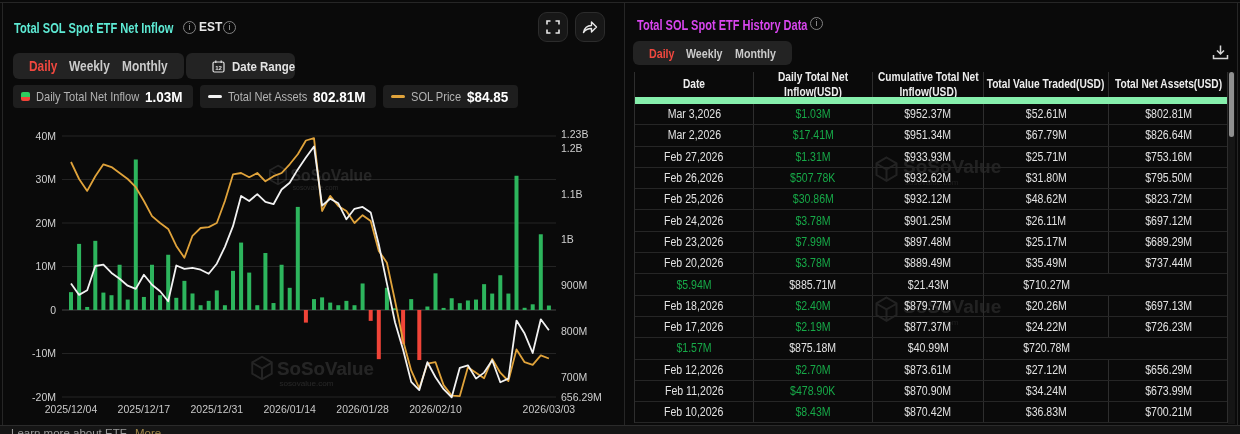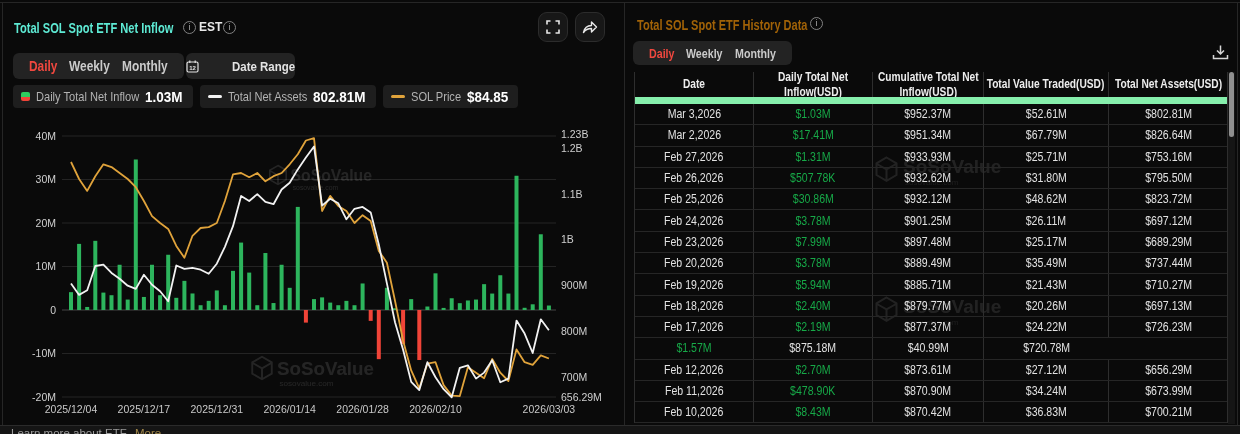--- a/index.html
+++ b/index.html
@@ -15,34 +15,34 @@
   .est { position:absolute; left:199px; top:20px; font-size:12px; font-weight:700; color:#e8e8e8; }
   .icon-btn { position:absolute; top:12px; width:30px; height:30px; background:#171717; border:1px solid #2c2c2c; border-radius:9px; display:flex; align-items:center; justify-content:center; }
 
   
   .tab-group { position:absolute; display:flex; align-items:center; background:#232323; border-radius:6px; padding:12px 10px; }
   .tab-item { font-size:14px; font-weight:600; color:#cbcbcb; padding:0 6px; }
   .tab-item.active { color:#f0483f; }
   .lp-tabs { left:13px; top:53px; height:26px; }
   .rp-tabs { left:633px; top:41px; height:21px; }
   .rp-tabs .tab-item { font-size:13px; }
-  .date-range { position:absolute; left:186px; top:53px; width:109px; height:26px; background:#232323; border-radius:6px; display:flex; align-items:center; justify-content:space-between; gap:7px; color:#e3e3e3; font-size:13.5px; font-weight:600; }
+  .date-range { position:absolute; left:186px; top:53px; width:109px; height:26px; background:#232323; border-radius:6px; display:flex; align-items:center; justify-content:flex-end; gap:7px; color:#e3e3e3; font-size:13.5px; font-weight:600; }
 
   
   .legend { position:absolute; left:13px; top:85px; display:flex; gap:7px; }
   .chip { height:23px; background:#1e1e1e; border-radius:4px; display:flex; align-items:center; padding:0 10px 0 8px; }
   .chip .lab { font-size:13.5px; color:#b3b3b3; margin-left:6px; }
   .chip .val { font-size:15px; font-weight:700; color:#ffffff; margin-left:6px; }
   .sq-icon { width:9px; height:9px; border-radius:2px; overflow:hidden; position:relative; flex:none; }
   .sq-icon .g { position:absolute; top:0; left:0; width:9px; height:5px; background:#2ecc5e; }
   .sq-icon .r { position:absolute; bottom:0; left:0; width:9px; height:4px; background:#f04438; }
   .dash { width:14px; height:3.5px; border-radius:2px; flex:none; }
 
   
-  .rp-title { position:absolute; left:637px; top:16px; font-size:15px; font-weight:700; color:#a16207; }
+  .rp-title { position:absolute; left:637px; top:16px; font-size:15px; font-weight:700; color:#d946ef; }
   .dl-btn { position:absolute; left:1208px; top:40px; width:24px; height:24px; display:flex; align-items:center; justify-content:center; }
 
   
   .tbl { position:absolute; left:634px; top:72px; width:594px; border-left:1px solid #2e2e2e; border-right:1px solid #2e2e2e; }
   .trow { display:grid; grid-template-columns:119px 119px 111px 125px 120px; border-bottom:1px solid #262626; }
   .trow.head { height:32px; border-bottom:7px solid #86efac; }
   .trow:not(.head) { height:21.3px; }
   .tcell { display:flex; align-items:center; justify-content:center; border-right:1px solid #2e2e2e; overflow:hidden; }
   .tcell:last-child { border-right:none; }
   .tcell .h { font-size:12px; font-weight:600; color:#ededed; text-align:center; line-height:1.25; transform:scaleX(.85); transform-origin:50% 50%; flex:none; }
@@ -412,23 +412,20 @@
         </div>
         <div class="tcell">
           <span class="c">$35.49M</span>
         </div>
         <div class="tcell">
           <span class="c">$737.44M</span>
         </div>
       </div>
       <div class="trow">
         <div class="tcell">
-          <span class="c">Feb 19,2026</span>
-        </div>
-        <div class="tcell">
           <span class="c green">$5.94M</span>
         </div>
         <div class="tcell">
           <span class="c">$885.71M</span>
         </div>
         <div class="tcell">
           <span class="c">$21.43M</span>
         </div>
         <div class="tcell">
           <span class="c">$710.27M</span>

